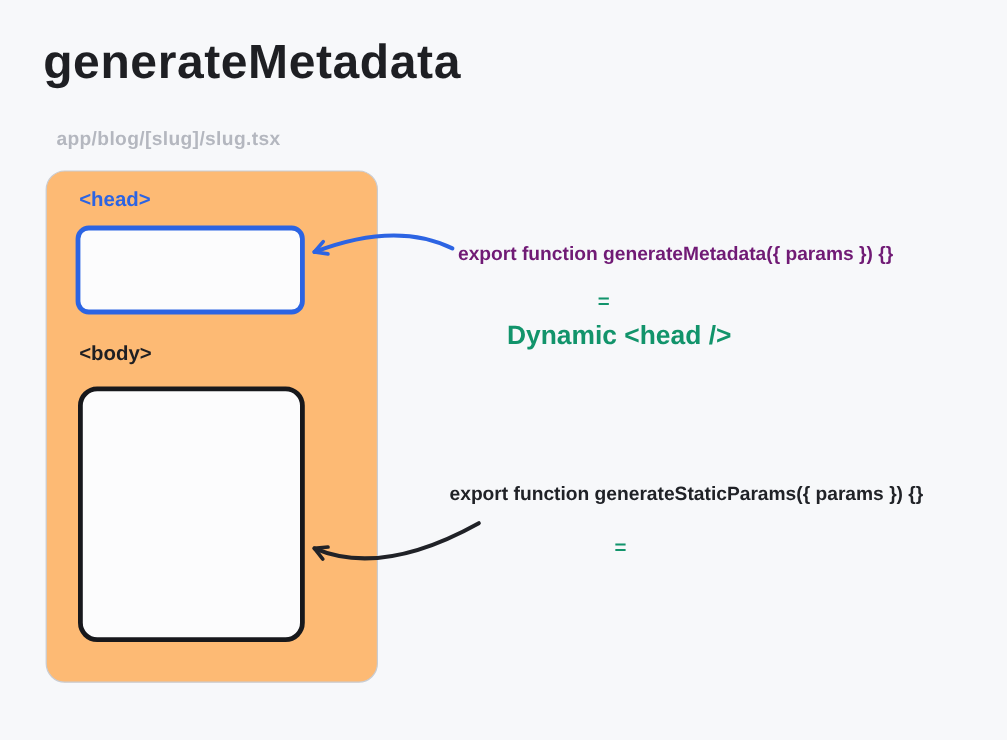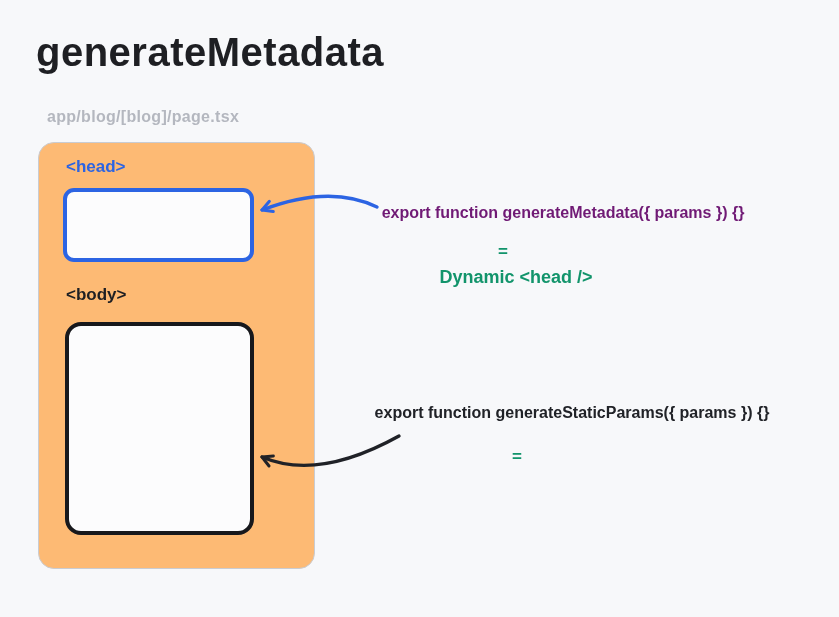--- a/index.html
+++ b/index.html
@@ -81,33 +81,33 @@
   }
   .anno {
     position: absolute;
     transform: translateX(-50%);
     font-weight: 700;
     white-space: nowrap;
     text-align: center;
   }
   .anno-code   { font-size: 16px; }
   .anno-eq     { font-size: 17px; }
-  .anno-result { font-size: 18px; text-align: center; }
+  .anno-result { font-size: 22px; text-align: center; }
   .c-blue  { color: #701a75; }
   .c-ink   { color: #202227; text-align: right; }
   .c-green { color: #12946b; }
 </style>
 </head>
 <body>
 
 <div class="stage">
 
   <h1 class="title">generateMetadata</h1>
 
-  <div class="file-label">app/blog/[blog]/page.tsx</div>
+  <div class="file-label">app/blog/[slug]/slug.tsx</div>
 
   <div class="card">
     <div class="tag-label head-label">&lt;head&gt;</div>
     <div class="slot-box head-box"></div>
     <div class="tag-label body-label">&lt;body&gt;</div>
     <div class="slot-box body-box"></div>
   </div>
 
   <svg class="arrows" viewBox="0 0 839 617" xmlns="http://www.w3.org/2000/svg">
     <defs>

